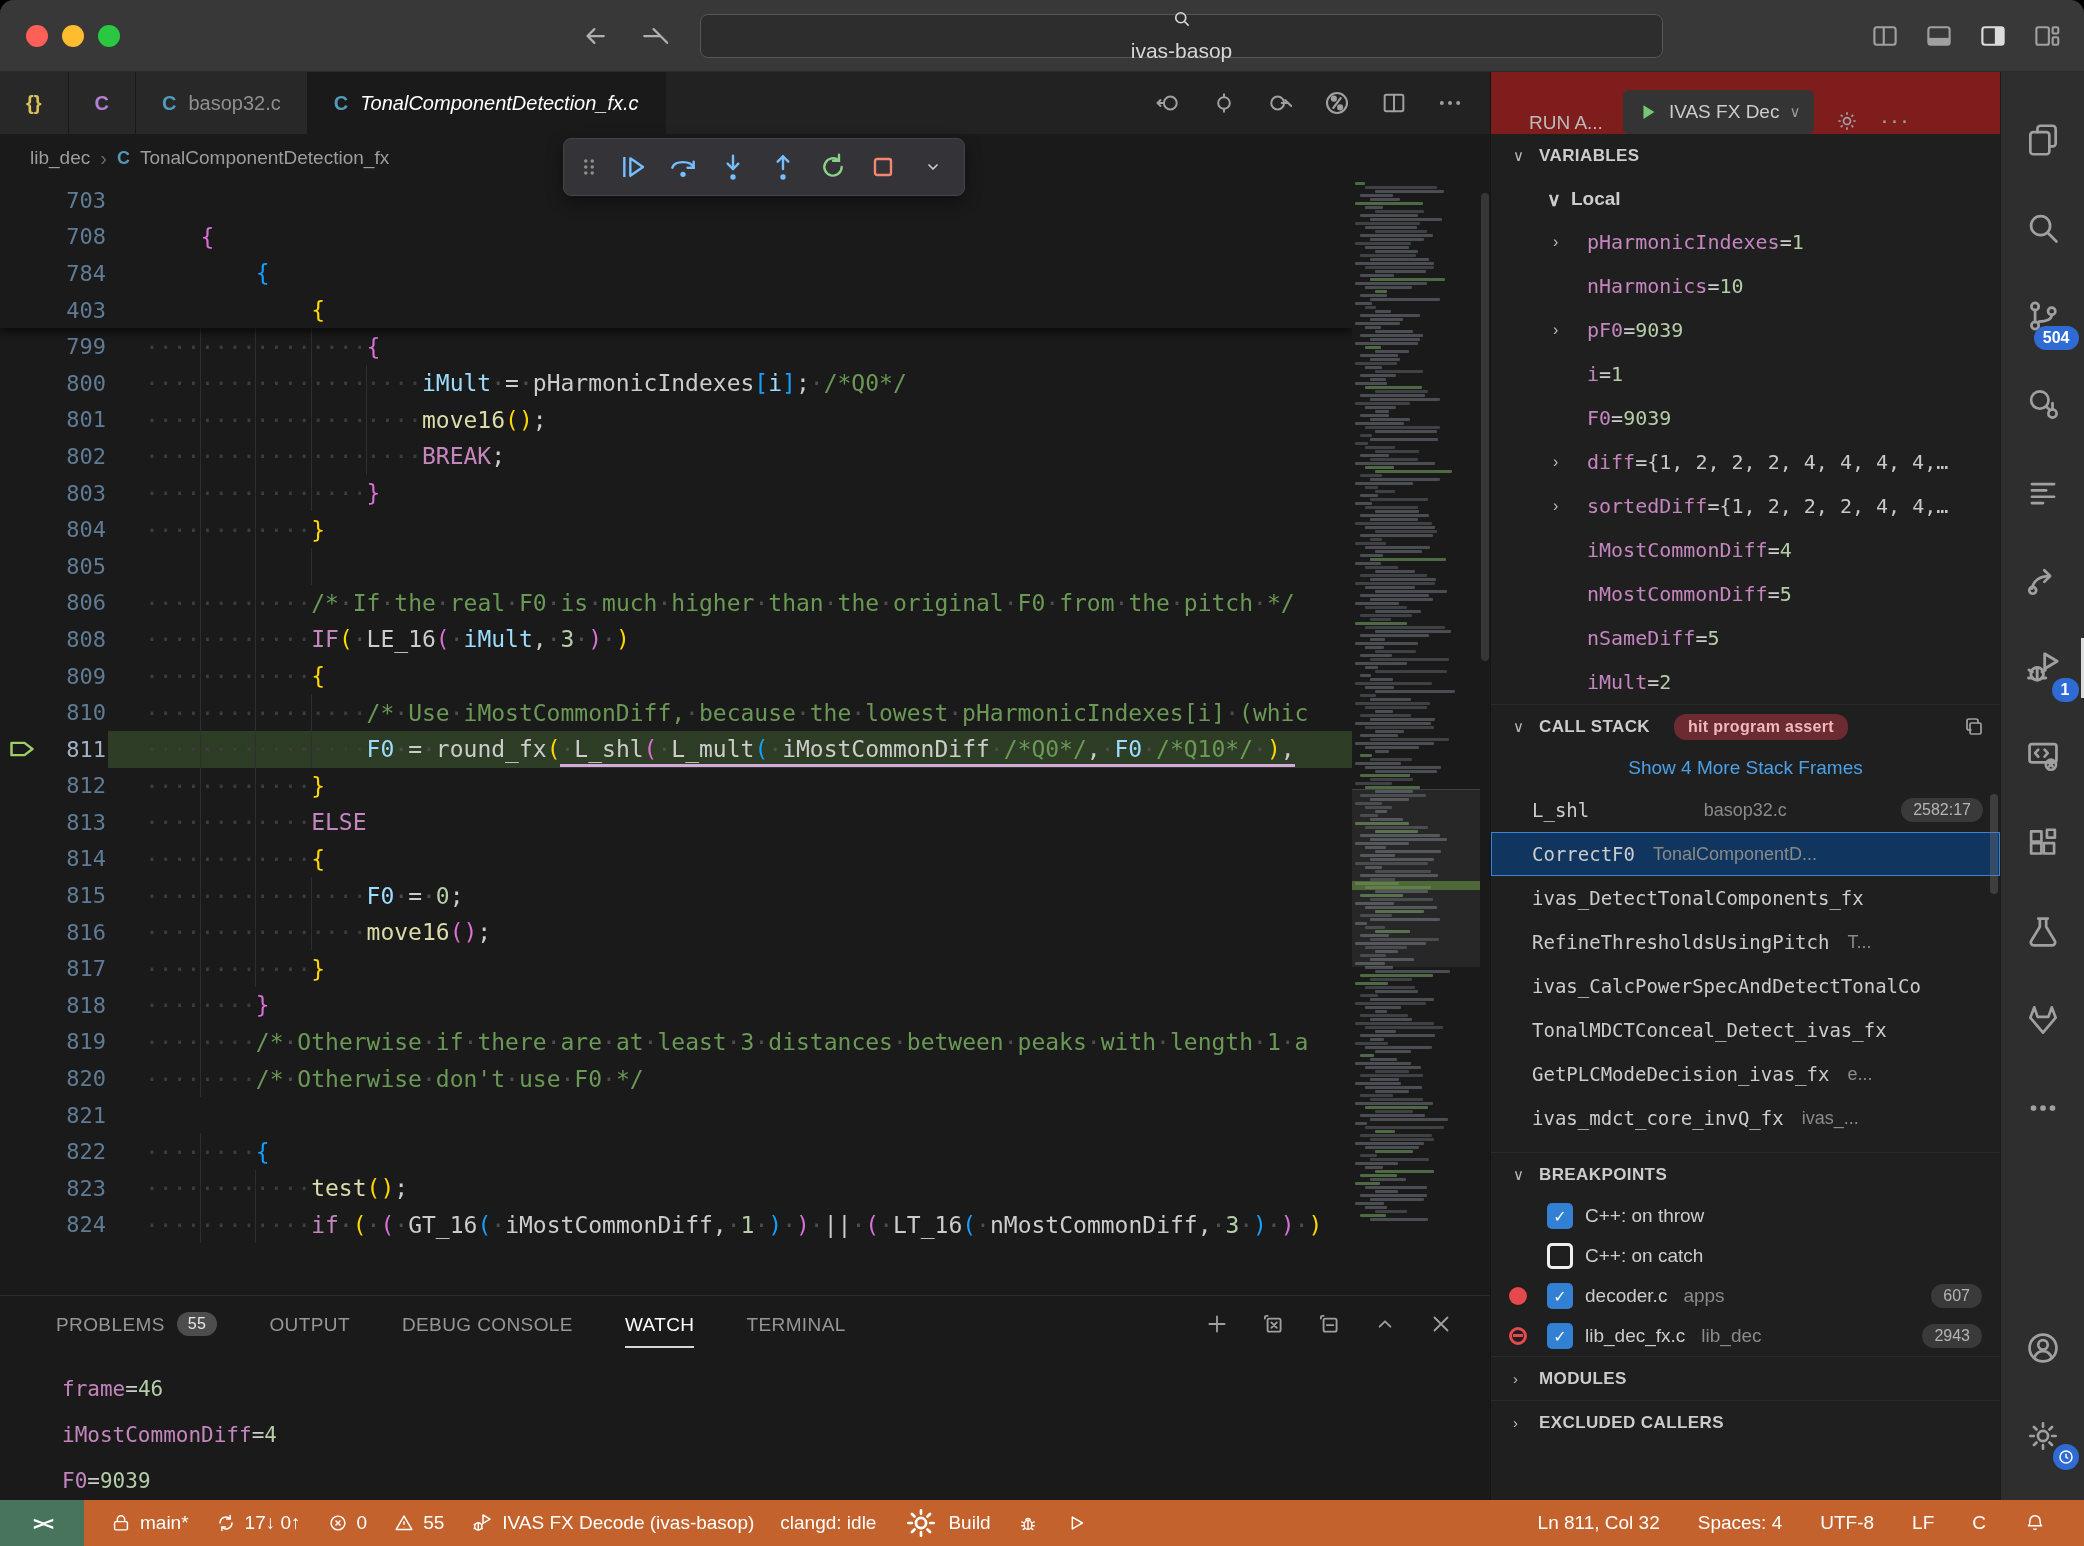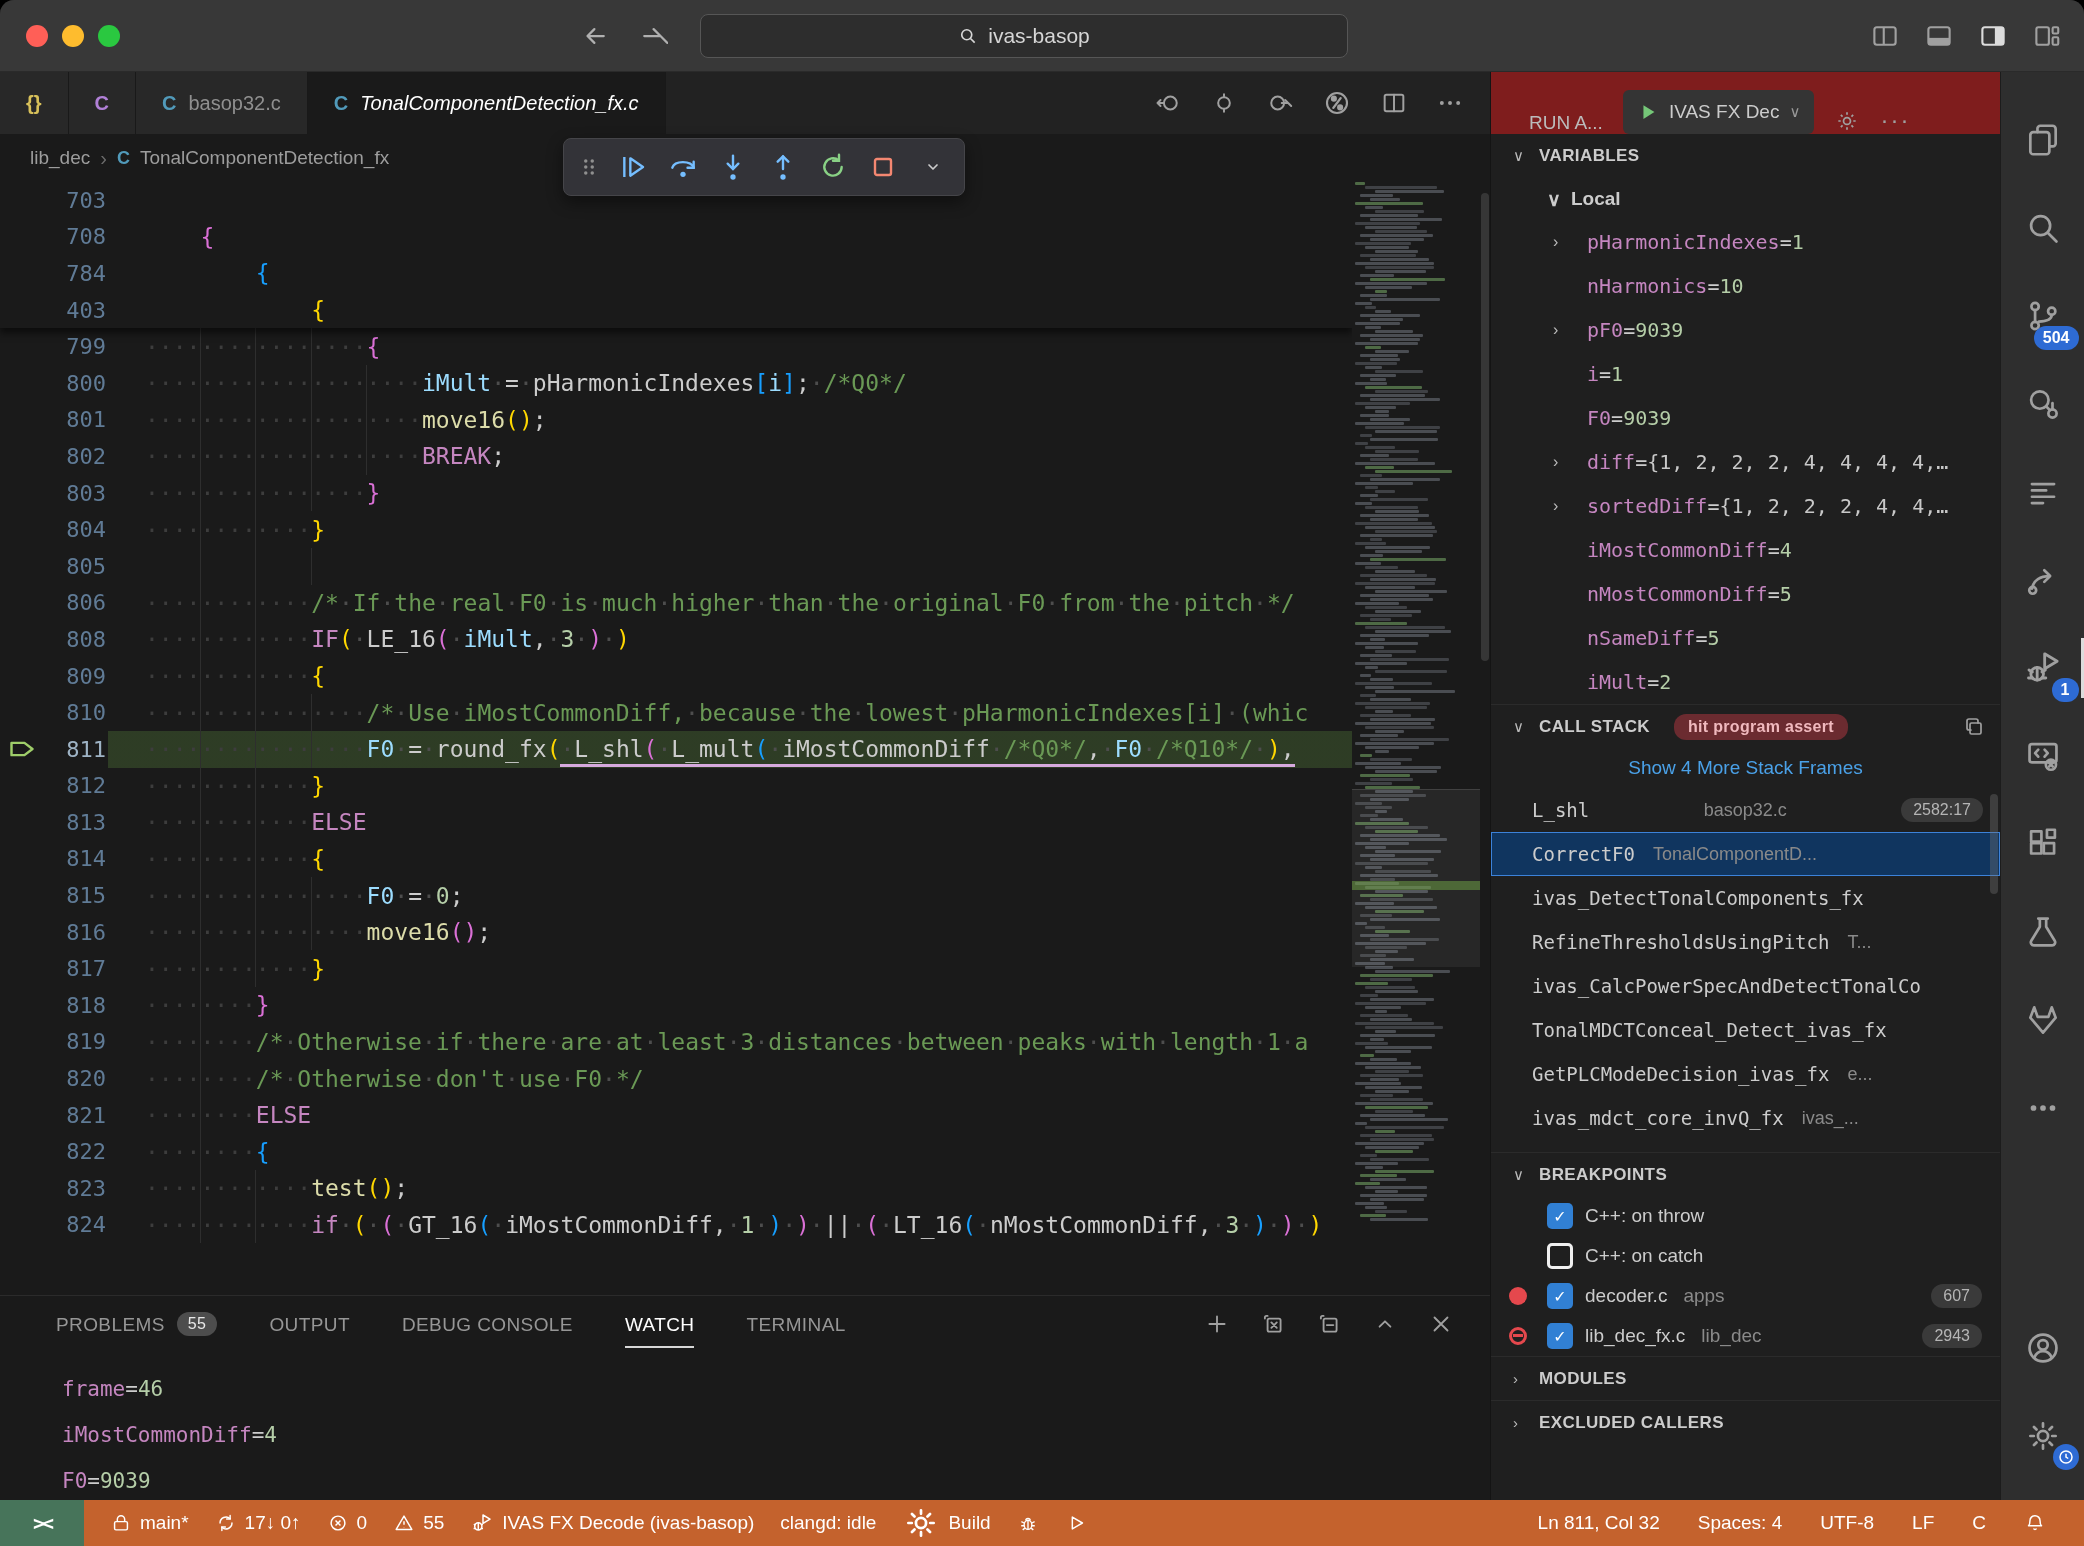--- a/index.html
+++ b/index.html
@@ -6,22 +6,22 @@
   *{box-sizing:border-box;}
   .app{width:2084px;height:1546px;background:#1a1a1a;font-family:"Liberation Sans",sans-serif;
        color:#ccc;position:relative;overflow:hidden;border-radius:14px 14px 0 0;display:flex;flex-direction:column;}
   svg{display:block;}
   .icon{color:#a0a0a0;}
   
   .titlebar{height:72px;background:#383838;flex:none;position:relative;display:flex;align-items:center;border-bottom:1px solid #2a2a2a;}
   .traffic{display:flex;gap:14px;margin-left:26px;}
   .tl{width:22px;height:22px;border-radius:50%;}
   .nav{position:absolute;left:580px;top:0;height:72px;display:flex;align-items:center;gap:28px;color:#b0b0b0;}
-  .searchbox{position:absolute;left:700px;top:14px;width:648px;height:44px;background:#2d2d2d;border:1px solid #565656;
-             border-radius:8px;display:flex;align-items:center;justify-content:center;gap:10px;color:#d6d6d6;font-size:21px;}
+  .searchbox{position:absolute;left:700px;top:14px;width:963px;height:44px;background:#2d2d2d;border:1px solid #565656;
+             border-radius:8px;display:flex;align-items:center;justify-content:center;gap:10px;color:#d6d6d6;font-size:21px;flex-direction:column;}
   .layouts{position:absolute;right:22px;top:0;height:72px;display:flex;align-items:center;gap:24px;}
   
   .content{flex:1;display:flex;min-height:0;}
   .left-col{width:1490px;flex:none;display:flex;flex-direction:column;position:relative;min-height:0;}
   
   .tabbar{height:62px;background:#222222;display:flex;align-items:stretch;flex:none;}
   .tab{display:flex;align-items:center;justify-content:center;gap:12px;padding:0 26px;background:#282828;
        border-right:1px solid #191919;font-size:20px;color:#8f8f8f;}
   .tab .fglyph{font-weight:bold;font-size:20px;}
   .tab.active{background:#1a1a1a;color:#fff;}
@@ -322,21 +322,21 @@
                   </svg></span><span class="lnum">811</span><span class="ltext"><span class="guide" style="left: 55.2px;"></span><span class="guide" style="left: 110.4px;"></span><span class="guide" style="left: 165.6px;"></span><span><span class="ind">················</span><span style="color: rgb(156, 220, 254);">F0</span><span class="ws">·</span><span style="color: rgb(204, 204, 204);">=</span><span class="ws">·</span><span style="color: rgb(204, 204, 204);">round_fx</span><span style="color: rgb(255, 215, 0);">(</span><span class="ul-seg"><span class="ws">·</span><span style="color: rgb(204, 204, 204);">L_shl</span><span style="color: rgb(218, 112, 214);">(</span><span class="ws">·</span><span style="color: rgb(204, 204, 204);">L_mult</span><span style="color: rgb(23, 159, 255);">(</span><span class="ws">·</span><span style="color: rgb(204, 204, 204);">iMostCommonDiff</span><span class="ws">·</span><span style="color: rgb(106, 153, 85);">/*Q0*/</span><span style="color: rgb(204, 204, 204);">,</span><span class="ws">·</span><span style="color: rgb(156, 220, 254);">F0</span><span class="ws">·</span><span style="color: rgb(106, 153, 85);">/*Q10*/</span><span class="ws">·</span><span style="color: rgb(255, 215, 0);">)</span><span style="color: rgb(204, 204, 204);">,</span></span></span></span></div>
               <div class="crow"><span class="glyph"></span><span class="lnum">812</span><span class="ltext"><span class="guide" style="left: 55.2px;"></span><span class="guide" style="left: 110.4px;"></span><span><span class="ind">············</span><span style="color: rgb(255, 215, 0);">}</span></span></span></div>
               <div class="crow"><span class="glyph"></span><span class="lnum">813</span><span class="ltext"><span class="guide" style="left: 55.2px;"></span><span class="guide" style="left: 110.4px;"></span><span><span class="ind">············</span><span style="color: rgb(197, 134, 192);">ELSE</span></span></span></div>
               <div class="crow"><span class="glyph"></span><span class="lnum">814</span><span class="ltext"><span class="guide" style="left: 55.2px;"></span><span class="guide" style="left: 110.4px;"></span><span><span class="ind">············</span><span style="color: rgb(255, 215, 0);">{</span></span></span></div>
               <div class="crow"><span class="glyph"></span><span class="lnum">815</span><span class="ltext"><span class="guide" style="left: 55.2px;"></span><span class="guide" style="left: 110.4px;"></span><span class="guide" style="left: 165.6px;"></span><span><span class="ind">················</span><span style="color: rgb(156, 220, 254);">F0</span><span class="ws">·</span><span style="color: rgb(204, 204, 204);">=</span><span class="ws">·</span><span style="color: rgb(181, 206, 168);">0</span><span style="color: rgb(204, 204, 204);">;</span></span></span></div>
               <div class="crow"><span class="glyph"></span><span class="lnum">816</span><span class="ltext"><span class="guide" style="left: 55.2px;"></span><span class="guide" style="left: 110.4px;"></span><span class="guide" style="left: 165.6px;"></span><span><span class="ind">················</span><span style="color: rgb(220, 220, 170);">move16</span><span style="color: rgb(218, 112, 214);">()</span><span style="color: rgb(204, 204, 204);">;</span></span></span></div>
               <div class="crow"><span class="glyph"></span><span class="lnum">817</span><span class="ltext"><span class="guide" style="left: 55.2px;"></span><span class="guide" style="left: 110.4px;"></span><span><span class="ind">············</span><span style="color: rgb(255, 215, 0);">}</span></span></span></div>
               <div class="crow"><span class="glyph"></span><span class="lnum">818</span><span class="ltext"><span class="guide" style="left: 55.2px;"></span><span><span class="ind">········</span><span style="color: rgb(218, 112, 214);">}</span></span></span></div>
               <div class="crow"><span class="glyph"></span><span class="lnum">819</span><span class="ltext"><span class="guide" style="left: 55.2px;"></span><span><span class="ind">········</span><span style="color: rgb(106, 153, 85);">/*</span><span class="ws">·</span><span style="color: rgb(106, 153, 85);">Otherwise</span><span class="ws">·</span><span style="color: rgb(106, 153, 85);">if</span><span class="ws">·</span><span style="color: rgb(106, 153, 85);">there</span><span class="ws">·</span><span style="color: rgb(106, 153, 85);">are</span><span class="ws">·</span><span style="color: rgb(106, 153, 85);">at</span><span class="ws">·</span><span style="color: rgb(106, 153, 85);">least</span><span class="ws">·</span><span style="color: rgb(106, 153, 85);">3</span><span class="ws">·</span><span style="color: rgb(106, 153, 85);">distances</span><span class="ws">·</span><span style="color: rgb(106, 153, 85);">between</span><span class="ws">·</span><span style="color: rgb(106, 153, 85);">peaks</span><span class="ws">·</span><span style="color: rgb(106, 153, 85);">with</span><span class="ws">·</span><span style="color: rgb(106, 153, 85);">length</span><span class="ws">·</span><span style="color: rgb(106, 153, 85);">1</span><span class="ws">·</span><span style="color: rgb(106, 153, 85);">a</span></span></span></div>
               <div class="crow"><span class="glyph"></span><span class="lnum">820</span><span class="ltext"><span class="guide" style="left: 55.2px;"></span><span><span class="ind">········</span><span style="color: rgb(106, 153, 85);">/*</span><span class="ws">·</span><span style="color: rgb(106, 153, 85);">Otherwise</span><span class="ws">·</span><span style="color: rgb(106, 153, 85);">don't</span><span class="ws">·</span><span style="color: rgb(106, 153, 85);">use</span><span class="ws">·</span><span style="color: rgb(106, 153, 85);">F0</span><span class="ws">·</span><span style="color: rgb(106, 153, 85);">*/</span></span></span></div>
-              <div class="crow"><span class="glyph"></span><span class="lnum">821</span><span class="ltext"><span class="guide" style="left: 55.2px;"></span><span><span class="ind">········</span><span style="color: rgb(197, 134, 192);">ELSE</span></span></span></div>
+              <div class="crow"><span class="glyph"></span><span class="lnum">821</span></div>
               <div class="crow"><span class="glyph"></span><span class="lnum">822</span><span class="ltext"><span class="guide" style="left: 55.2px;"></span><span><span class="ind">········</span><span style="color: rgb(23, 159, 255);">{</span></span></span></div>
               <div class="crow"><span class="glyph"></span><span class="lnum">823</span><span class="ltext"><span class="guide" style="left: 55.2px;"></span><span class="guide" style="left: 110.4px;"></span><span><span class="ind">············</span><span style="color: rgb(220, 220, 170);">test</span><span style="color: rgb(255, 215, 0);">()</span><span style="color: rgb(204, 204, 204);">;</span></span></span></div>
               <div class="crow"><span class="glyph"></span><span class="lnum">824</span><span class="ltext"><span class="guide" style="left: 55.2px;"></span><span class="guide" style="left: 110.4px;"></span><span><span class="ind">············</span><span style="color: rgb(197, 134, 192);">if</span><span class="ws">·</span><span style="color: rgb(255, 215, 0);">(</span><span class="ws">·</span><span style="color: rgb(218, 112, 214);">(</span><span class="ws">·</span><span style="color: rgb(204, 204, 204);">GT_16</span><span style="color: rgb(23, 159, 255);">(</span><span class="ws">·</span><span style="color: rgb(204, 204, 204);">iMostCommonDiff,</span><span class="ws">·</span><span style="color: rgb(181, 206, 168);">1</span><span class="ws">·</span><span style="color: rgb(23, 159, 255);">)</span><span class="ws">·</span><span style="color: rgb(218, 112, 214);">)</span><span class="ws">·</span><span style="color: rgb(204, 204, 204);">||</span><span class="ws">·</span><span style="color: rgb(218, 112, 214);">(</span><span class="ws">·</span><span style="color: rgb(204, 204, 204);">LT_16</span><span style="color: rgb(23, 159, 255);">(</span><span class="ws">·</span><span style="color: rgb(204, 204, 204);">nMostCommonDiff,</span><span class="ws">·</span><span style="color: rgb(181, 206, 168);">3</span><span class="ws">·</span><span style="color: rgb(23, 159, 255);">)</span><span class="ws">·</span><span style="color: rgb(218, 112, 214);">)</span><span class="ws">·</span><span style="color: rgb(255, 215, 0);">)</span></span></span></div>
             </div>
         </div>
         <div class="minimap" id="minimap">
             <div class="mm-line" style="height: 3px; margin-bottom: 1px; width: 8%; margin-left: 2%; background: rgb(78, 106, 69);"></div>
             <div class="mm-line" style="height: 3px; margin-bottom: 1px; width: 56.6628%; margin-left: 10%; background: rgb(63, 65, 69);"></div>
             <div class="mm-line" style="height: 3px; margin-bottom: 1px; width: 54.2674%; margin-left: 18%; background: rgb(74, 77, 82);"></div>
             <div class="mm-line" style="height: 3px; margin-bottom: 1px; width: 26.3034%; margin-left: 6%; background: rgb(74, 77, 82);"></div>

